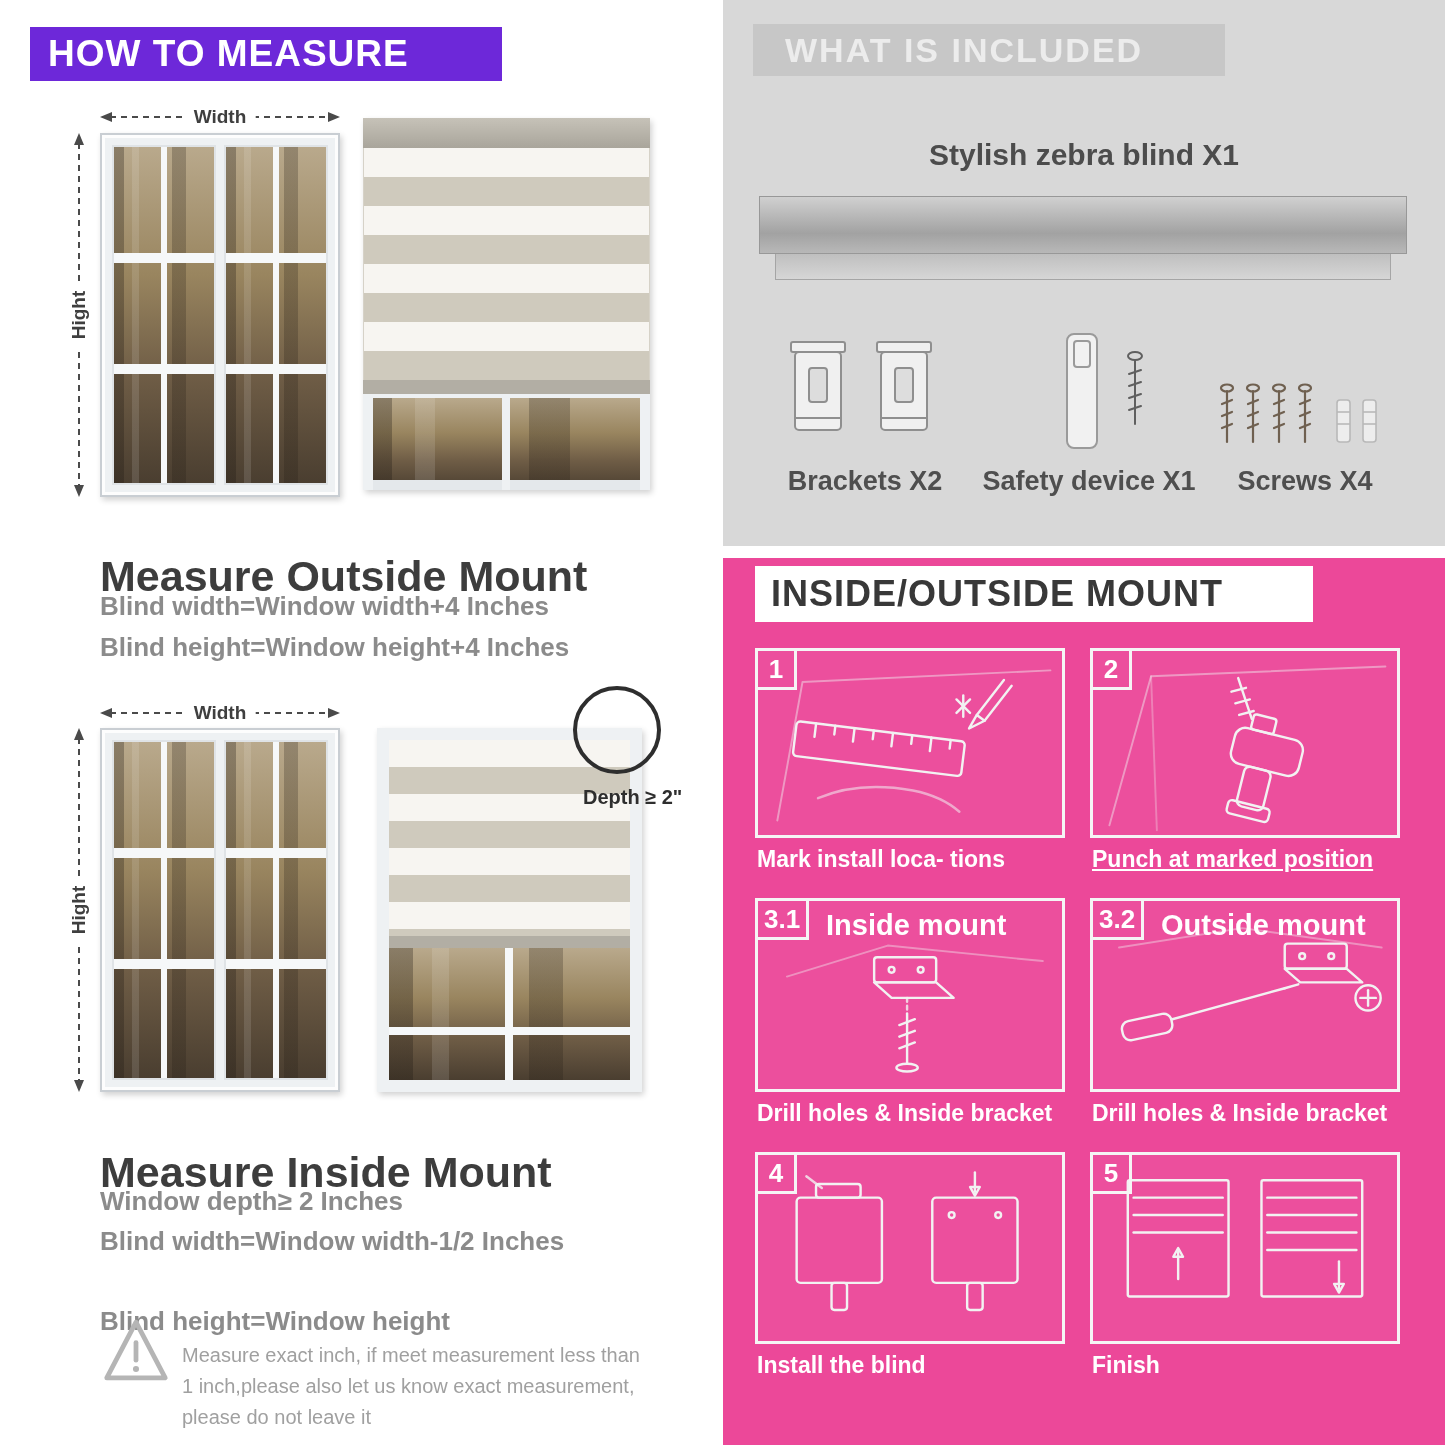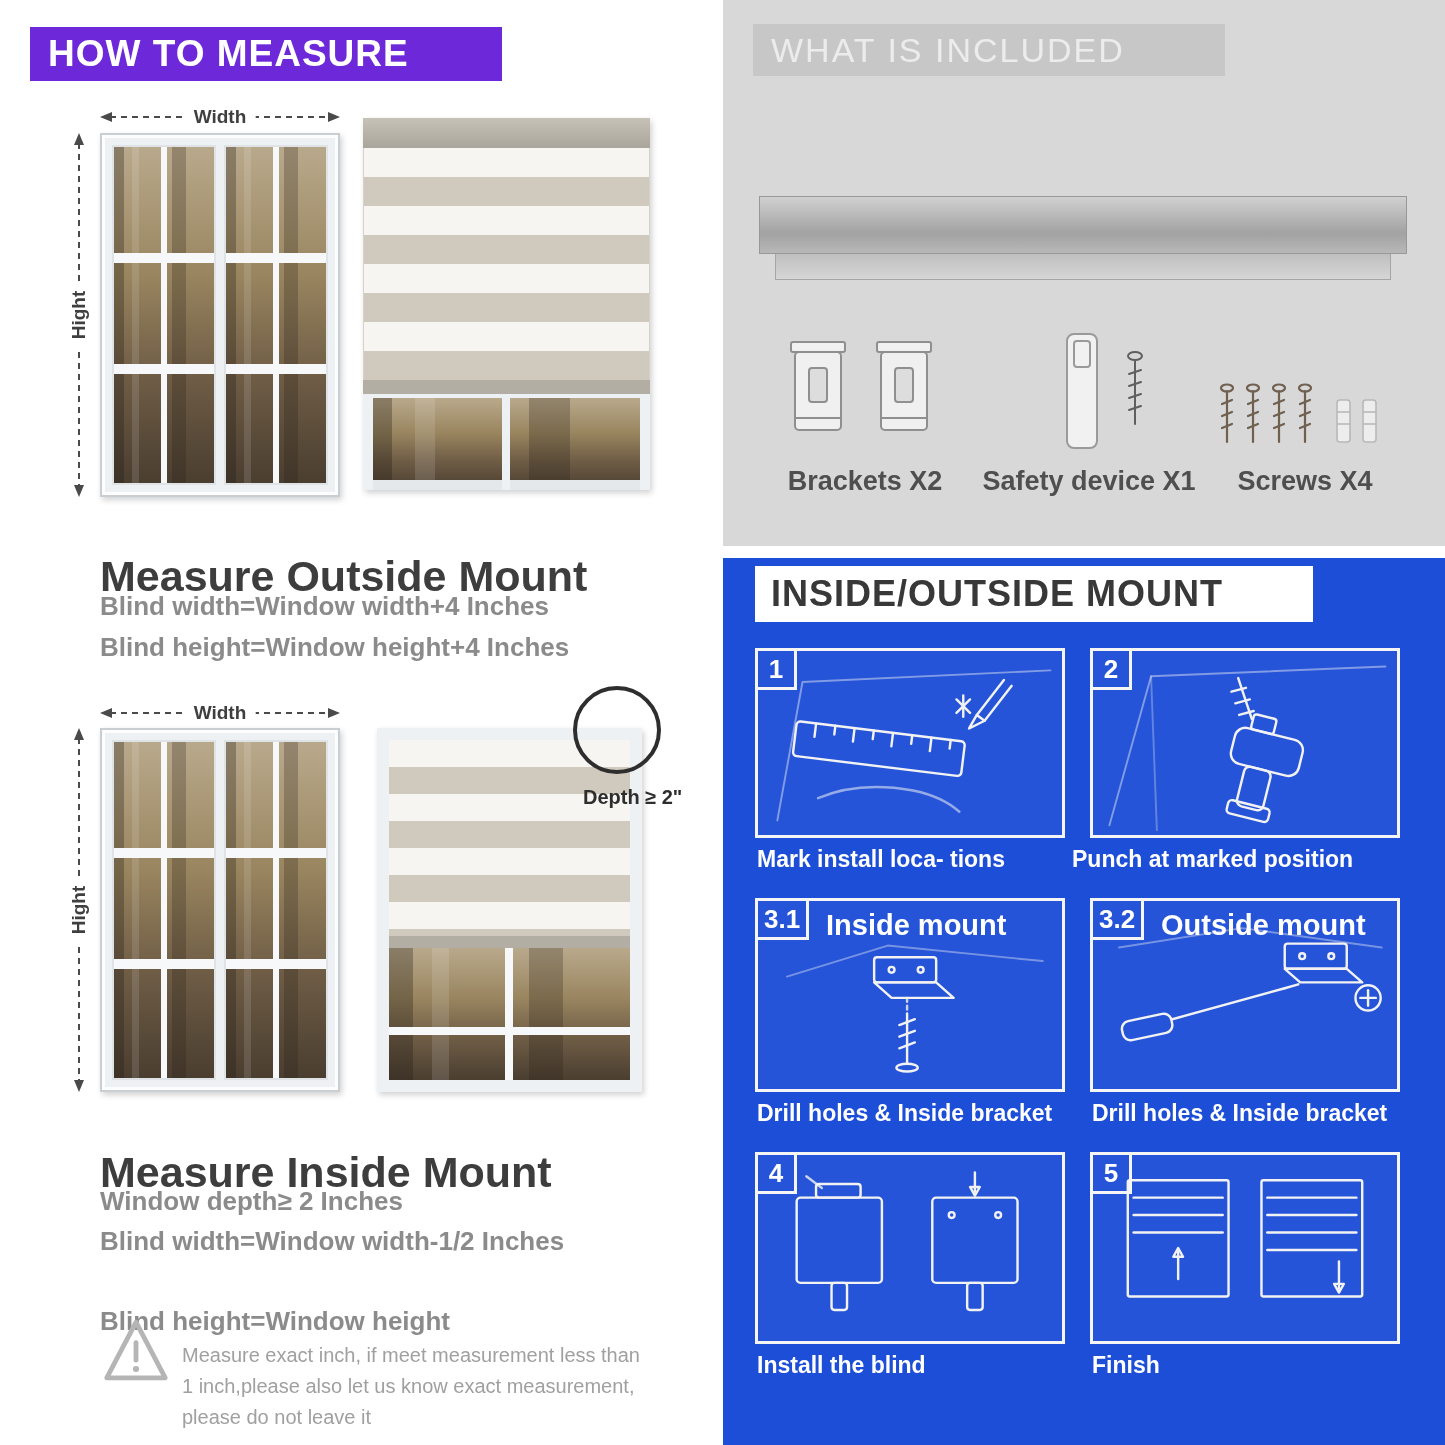--- a/index.html
+++ b/index.html
@@ -55,30 +55,30 @@
 
   .depth-circle{position:absolute;left:573px;top:686px;width:88px;height:88px;border:4px solid #2e2e2e;border-radius:50%;}
   .depth-label{position:absolute;left:583px;top:786px;font-size:20px;font-weight:bold;color:#2e2e2e;white-space:nowrap;}
 
   .warning-tri{position:absolute;left:102px;top:1312px;}
   .warning-text{position:absolute;left:182px;top:1320px;width:460px;font-size:20px;color:#a0a0a0;line-height:1.55;}
 
   
   .included{position:absolute;left:723px;top:0;width:722px;height:546px;background:#d8d8d8;}
   .inc-header{position:absolute;left:30px;top:24px;width:472px;height:52px;background:#c7c7c7;color:#ececec;
-    font-size:34px;font-weight:normal;letter-spacing:2px;display:flex;align-items:center;padding-left:18px;}
+    font-size:34px;font-weight:bold;letter-spacing:2px;display:flex;align-items:center;padding-left:32px;}
   .inc-blind-label{position:absolute;left:0;top:138px;width:100%;text-align:center;font-size:30px;font-weight:bold;color:#4c4c4c;}
   .inc-headrail-top{position:absolute;left:36px;top:196px;width:648px;height:58px;
     background:linear-gradient(180deg,#d0d0d0,#a2a2a2 65%,#b8b8b8);border:1px solid #989898;}
   .inc-headrail-bottom{position:absolute;left:52px;top:254px;width:616px;height:26px;
     background:linear-gradient(180deg,#bfbfbf,#d6d6d6);border:1px solid #a5a5a5;border-top:none;}
   .inc-label{position:absolute;top:466px;font-size:27px;font-weight:bold;color:#4f4f4f;text-align:center;}
 
   
-  .mount{position:absolute;left:723px;top:558px;width:722px;height:887px;background:#1d4ed8;}
+  .mount{position:absolute;left:723px;top:558px;width:722px;height:887px;background:#ec4899;}
   .mount-header{position:absolute;left:32px;top:8px;width:558px;height:56px;background:#ffffff;color:#383838;
     font-size:36px;font-weight:bold;letter-spacing:1px;display:flex;align-items:center;padding-left:16px;}
   .panel{position:absolute;width:310px;border:3px solid #f5f5f5;background:rgba(255,255,255,.04);}
   .panel-num{position:absolute;left:-3px;top:-3px;min-width:42px;height:42px;border:3px solid #f5f5f5;
     display:flex;align-items:center;justify-content:center;color:#fff;font-size:26px;font-weight:bold;padding:0 6px;}
   .panel-title{position:absolute;left:68px;top:8px;color:#fff;font-size:29px;font-weight:bold;white-space:nowrap;}
   .panel-caption{position:absolute;color:#fff;font-size:23px;font-weight:bold;white-space:nowrap;}
   .panel svg{position:absolute;left:0;top:0;width:100%;height:100%;}
 </style>
 </head>
@@ -171,20 +171,21 @@
   <p class="warning-text">Measure exact inch, if meet measurement less than 1 inch,please also let us know exact measurement, please do not leave it</p>
 
 </section>
 
 <section class="included">
 
   <div class="inc-header">
     <span>WHAT IS INCLUDED</span>
   </div>
 
+  <div class="inc-blind-label">Stylish zebra blind X1</div>
 
   <div class="inc-headrail-top"></div>
   <div class="inc-headrail-bottom"></div>
 
   <svg style="position:absolute;left:62px;top:334px;" width="152" height="110" viewBox="0 0 152 110">
     <g stroke="#8f8f8f" stroke-width="2" fill="#f0f0f0" stroke-linejoin="round">
       <rect x="6" y="8" width="54" height="10" rx="2"></rect>
       <rect x="10" y="18" width="46" height="78" rx="4"></rect>
       <rect x="24" y="34" width="18" height="34" rx="3" fill="#dddddd"></rect>
       <line x1="10" y1="84" x2="56" y2="84" fill="none"></line>
@@ -301,21 +302,21 @@
           <rect x="140" y="84" width="72" height="38" rx="11"></rect>
           <rect x="158" y="122" width="28" height="42" rx="6"></rect>
           <rect x="150" y="160" width="44" height="14" rx="4"></rect>
         </g>
       </g>
     </svg>
     <div class="panel-num">
         <span>2</span>
       </div>
   </div>
-  <div class="panel-caption" style="left:349px;top:288px;">Punch at  marked position</div>
+  <div class="panel-caption" style="left:369px;top:288px;text-decoration:underline;">Punch at  marked position</div>
 
   <div class="panel" style="left:32px;top:340px;height:194px;">
     <svg viewBox="0 0 310 194">
       <g fill="none" stroke="#f2f2f2" stroke-width="2.5" stroke-linecap="round" stroke-linejoin="round">
         <polyline points="28,78 132,46 292,62" opacity=".4" stroke-width="2"></polyline>
         <rect x="118" y="58" width="64" height="26" rx="3"></rect>
         <path d="M118 84 l64 0 l18 16 l-64 0 z"></path>
         <circle cx="136" cy="71" r="3"></circle>
           <circle cx="166" cy="71" r="3"></circle>
         <ellipse cx="152" cy="172" rx="11" ry="4"></ellipse>

